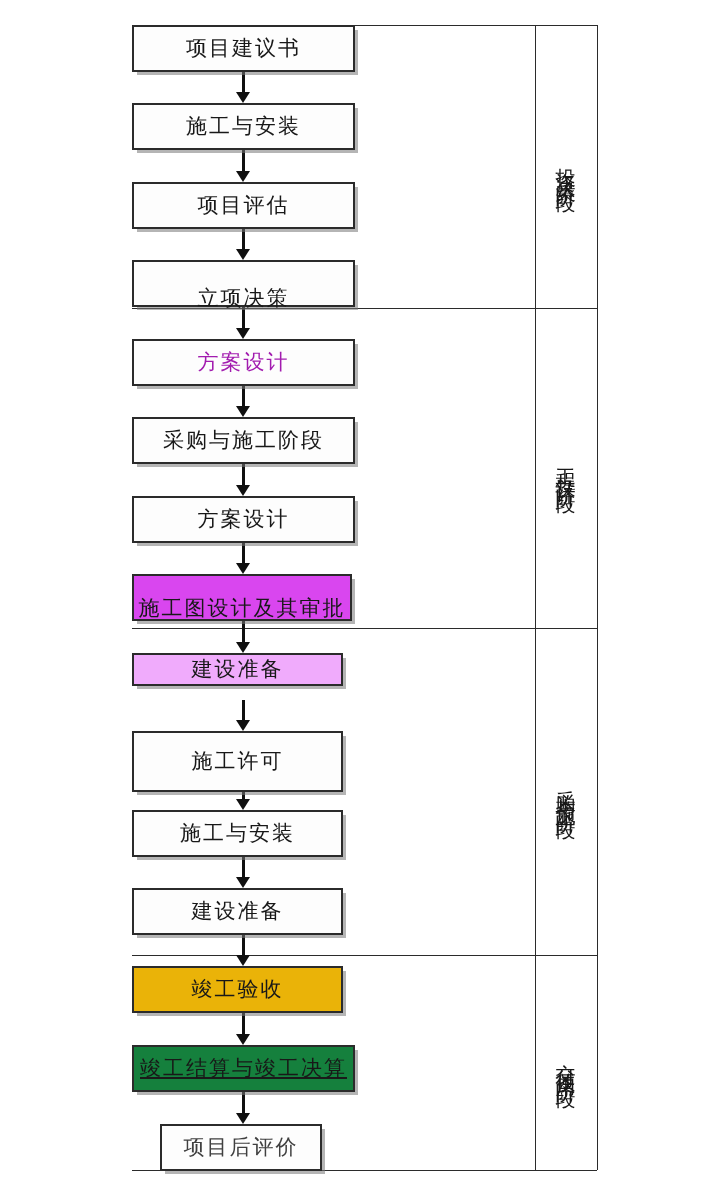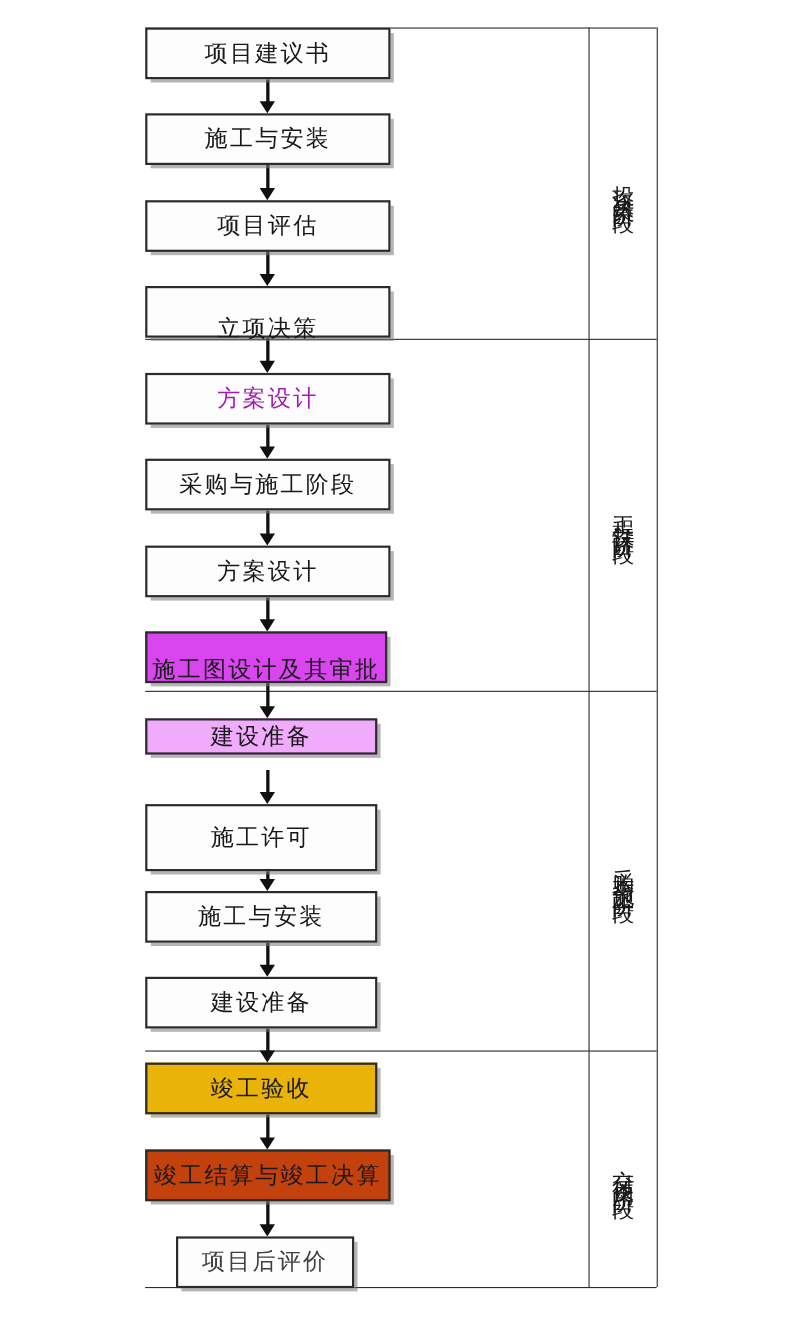--- a/index.html
+++ b/index.html
@@ -197,21 +197,21 @@
       </div>
       <div class="node" style="left: 132px; top: 810px; width: 211px; height: 47px; background: rgb(253, 253, 253); border-color: rgb(43, 43, 43); box-shadow: rgba(120, 120, 120, 0.55) 4px 4px 0px -1px;">
         <span class="node-label" style="color: rgb(24, 24, 24); text-align: center;">施工与安装</span>
       </div>
       <div class="node" style="left: 132px; top: 888px; width: 211px; height: 47px; background: rgb(253, 253, 253); border-color: rgb(43, 43, 43); box-shadow: rgba(120, 120, 120, 0.55) 4px 4px 0px -1px;">
         <span class="node-label" style="color: rgb(24, 24, 24);">建设准备</span>
       </div>
       <div class="node" style="left: 132px; top: 966px; width: 211px; height: 47px; background: #eab308; border-color: rgb(43, 43, 43); box-shadow: rgba(120, 120, 120, 0.55) 4px 4px 0px -1px;">
         <span class="node-label" style="color: rgb(24, 24, 24);">竣工验收</span>
       </div>
-      <div class="node" style="left: 132px; top: 1045px; width: 223px; height: 47px; background: #c2410c; border-color: rgb(43, 43, 43); box-shadow: rgba(120, 120, 120, 0.55) 4px 4px 0px -1px;">
+      <div class="node" style="left: 132px; top: 1045px; width: 223px; height: 47px; background: #15803d; border-color: rgb(43, 43, 43); box-shadow: rgba(120, 120, 120, 0.55) 4px 4px 0px -1px; text-decoration: underline;">
         <span class="node-label" style="color: rgb(24, 24, 24);">竣工结算与竣工决算</span>
       </div>
       <div class="node" style="left: 160px; top: 1124px; width: 162px; height: 47px; background: rgb(253, 253, 253); border-color: rgb(43, 43, 43); box-shadow: rgba(120, 120, 120, 0.55) 4px 4px 0px -1px;">
         <span class="node-label" style="color: #404040;">项目后评价</span>
       </div>
     </div>
   <div id="phase-layer">
       <div class="phase-cell" style="left: 535px; top: 25px; width: 62px; height: 283px;">
         <span class="phase-label" style="color: rgb(24, 24, 24);">投资决策阶段</span>
       </div>

